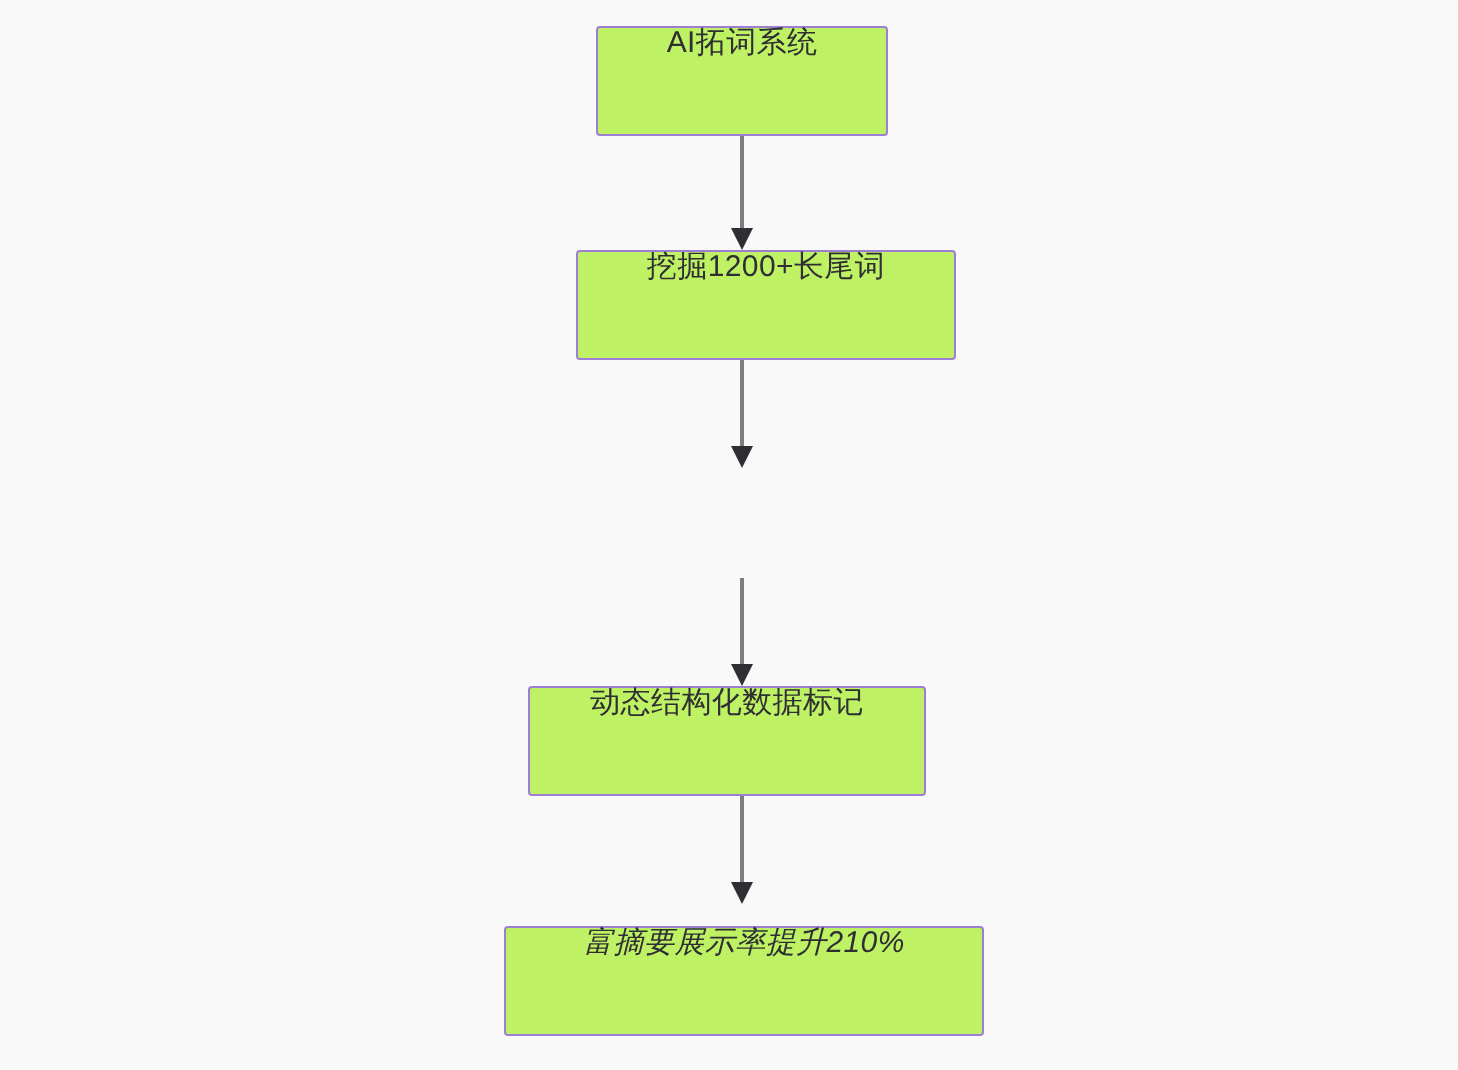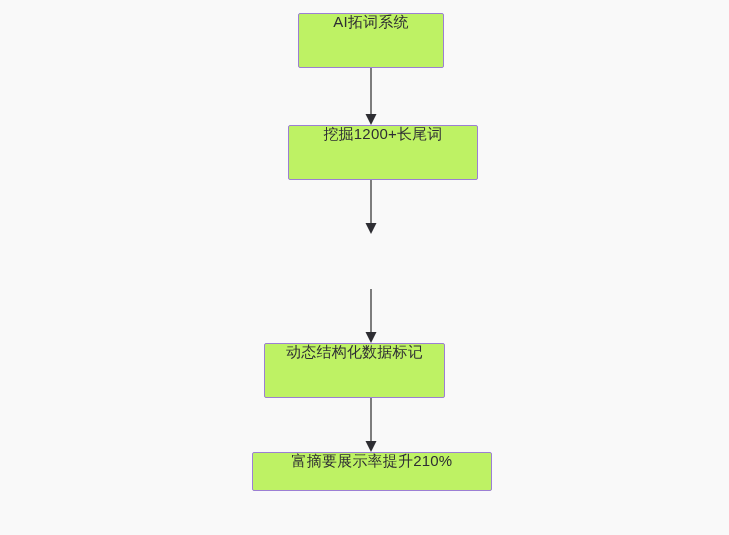--- a/index.html
+++ b/index.html
@@ -75,21 +75,21 @@
 
   <div class="node" style="left:298px; top:13px; width:146px; height:55px;">
     <span class="node-label">AI拓词系统</span>
   </div>
 
   <div class="node" style="left:276px; top:125px; width:190px; height:55px;margin-left:12px;">
     <span class="node-label">挖掘1200+长尾词</span>
   </div>
 
 
-  <div class="node" style="left:264px; top:343px; width:181px; height:55px;">
+  <div class="node" style="left:264px; top:343px; width:199px; height:55px;">
     <span class="node-label">动态结构化数据标记</span>
   </div>
 
-  <div class="node" style="left:252px; top:452px; width:240px; height:39px;">
+  <div class="node" style="left:252px; top:463px; width:240px; height:55px;font-style:italic;">
     <span class="node-label">富摘要展示率提升210%</span>
   </div>
 
 </div>
 
 </body></html>

